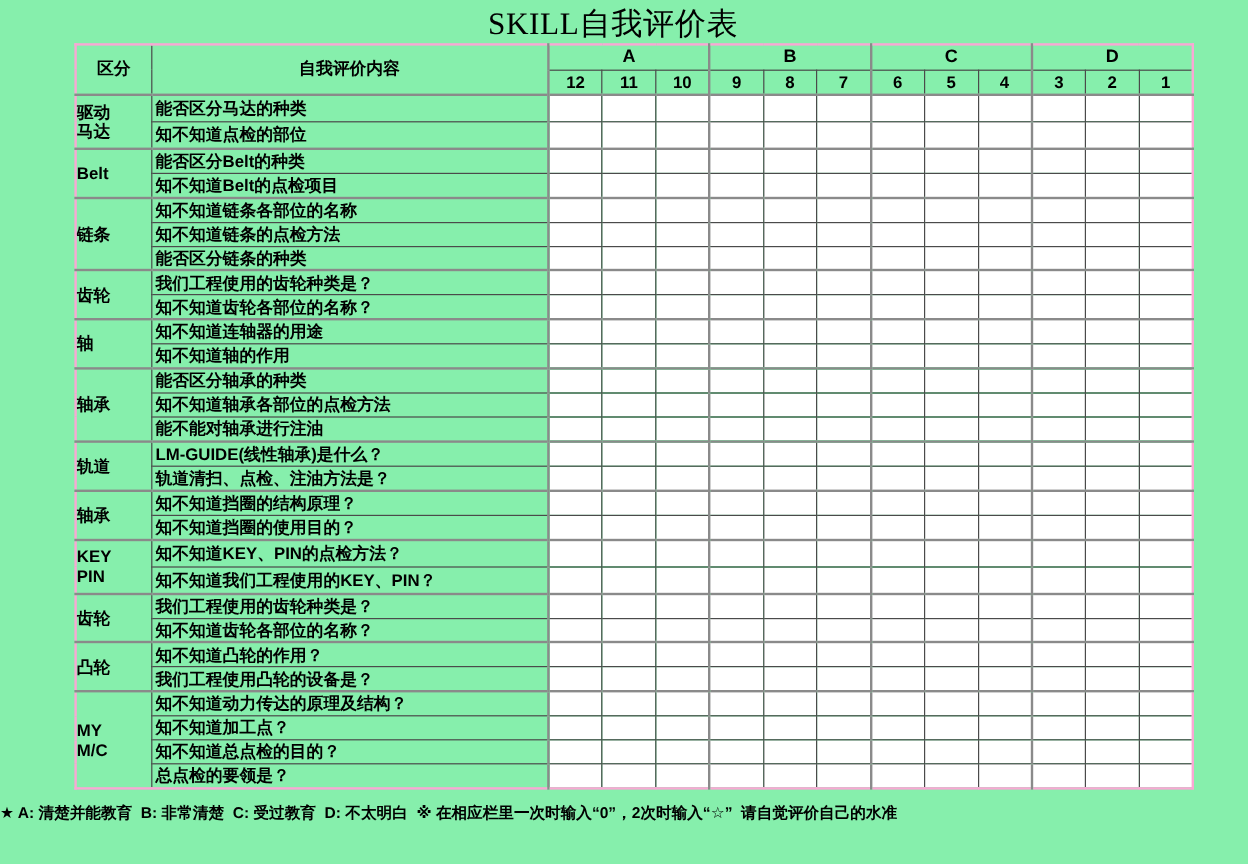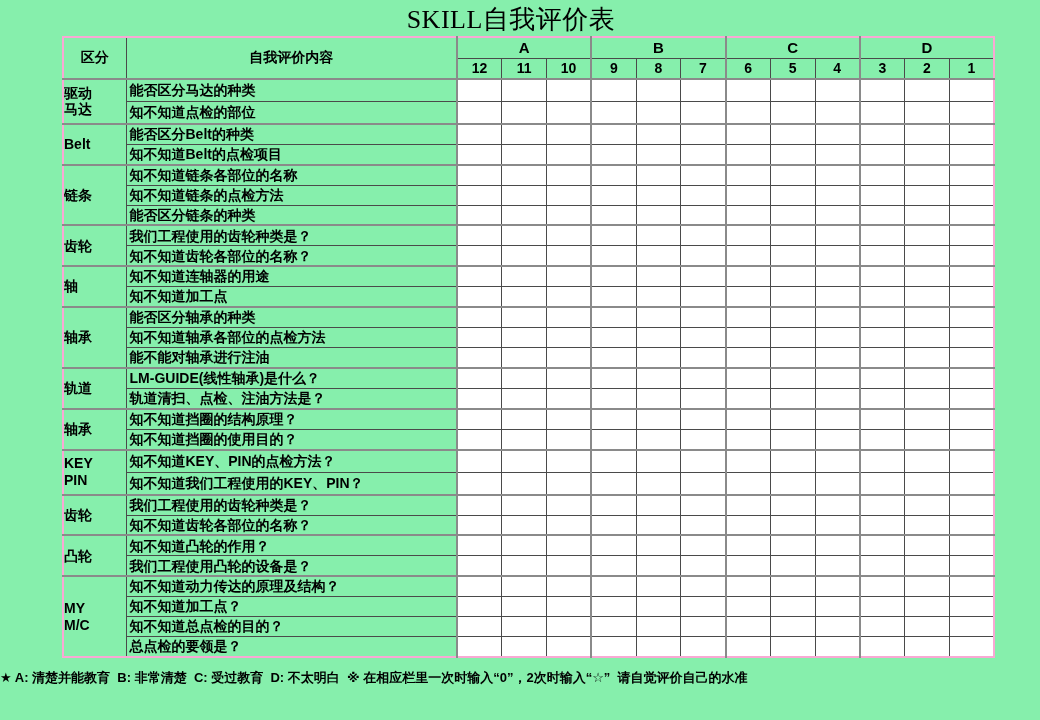--- a/index.html
+++ b/index.html
@@ -225,21 +225,21 @@
           <td class="gc"></td>
           <td class="gc"></td>
           <td class="gc vt"></td>
           <td class="gc"></td>
           <td class="gc"></td>
           <td class="gc vt"></td>
           <td class="gc"></td>
           <td class="gc"></td>
         </tr>
         <tr>
-          <td class="cont">知不知道加工点</td>
+          <td class="cont">知不知道轴的作用</td>
           <td class="gc vt"></td>
           <td class="gc"></td>
           <td class="gc"></td>
           <td class="gc vt"></td>
           <td class="gc"></td>
           <td class="gc"></td>
           <td class="gc vt"></td>
           <td class="gc"></td>
           <td class="gc"></td>
           <td class="gc vt"></td>

